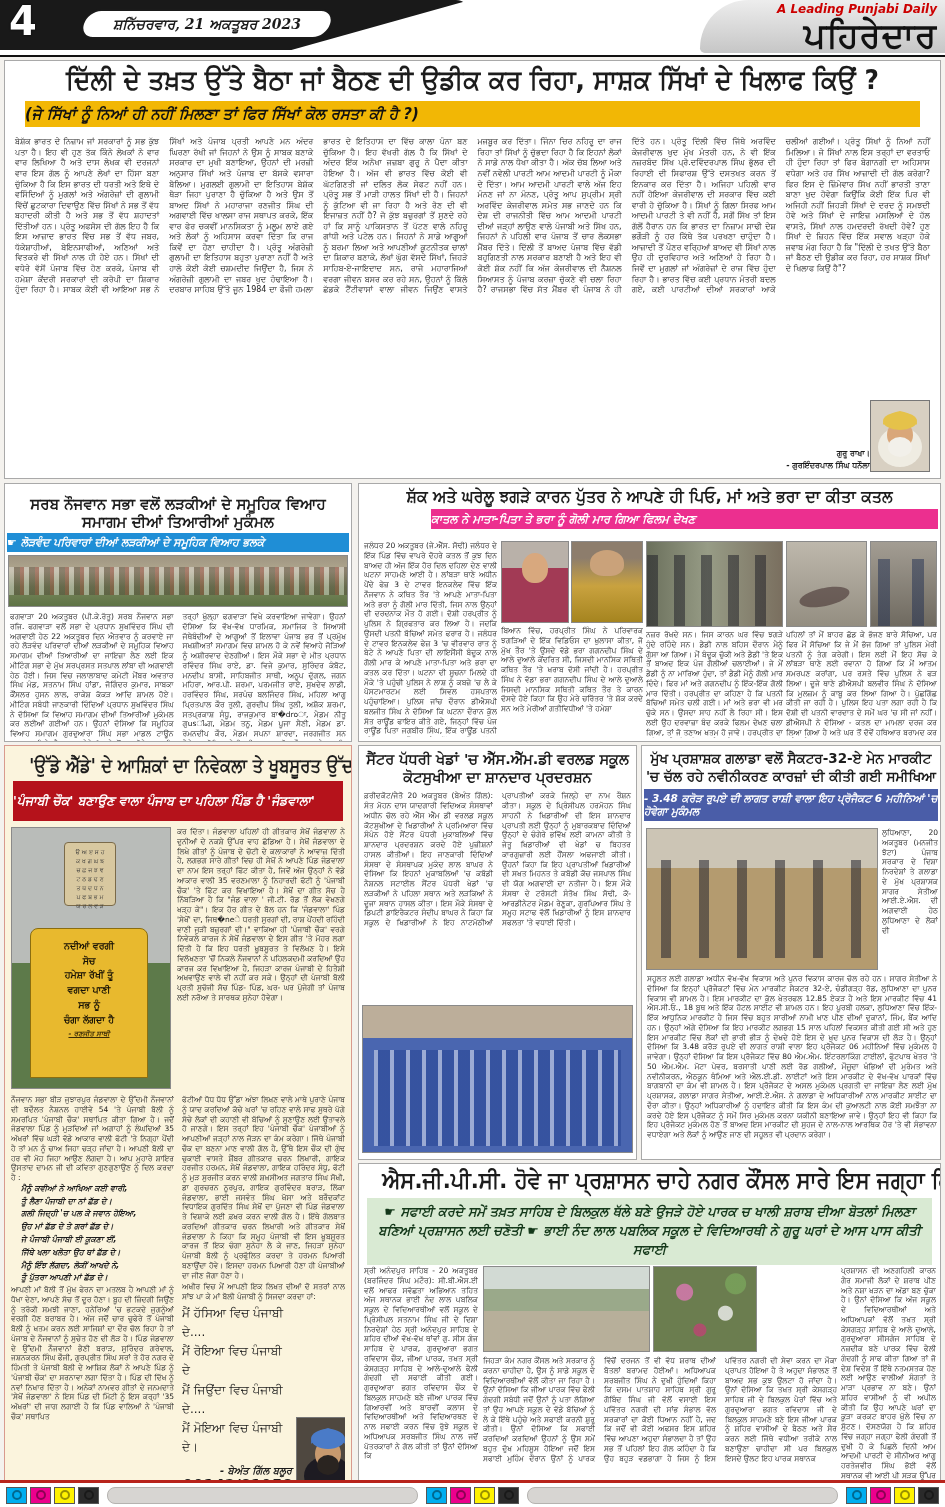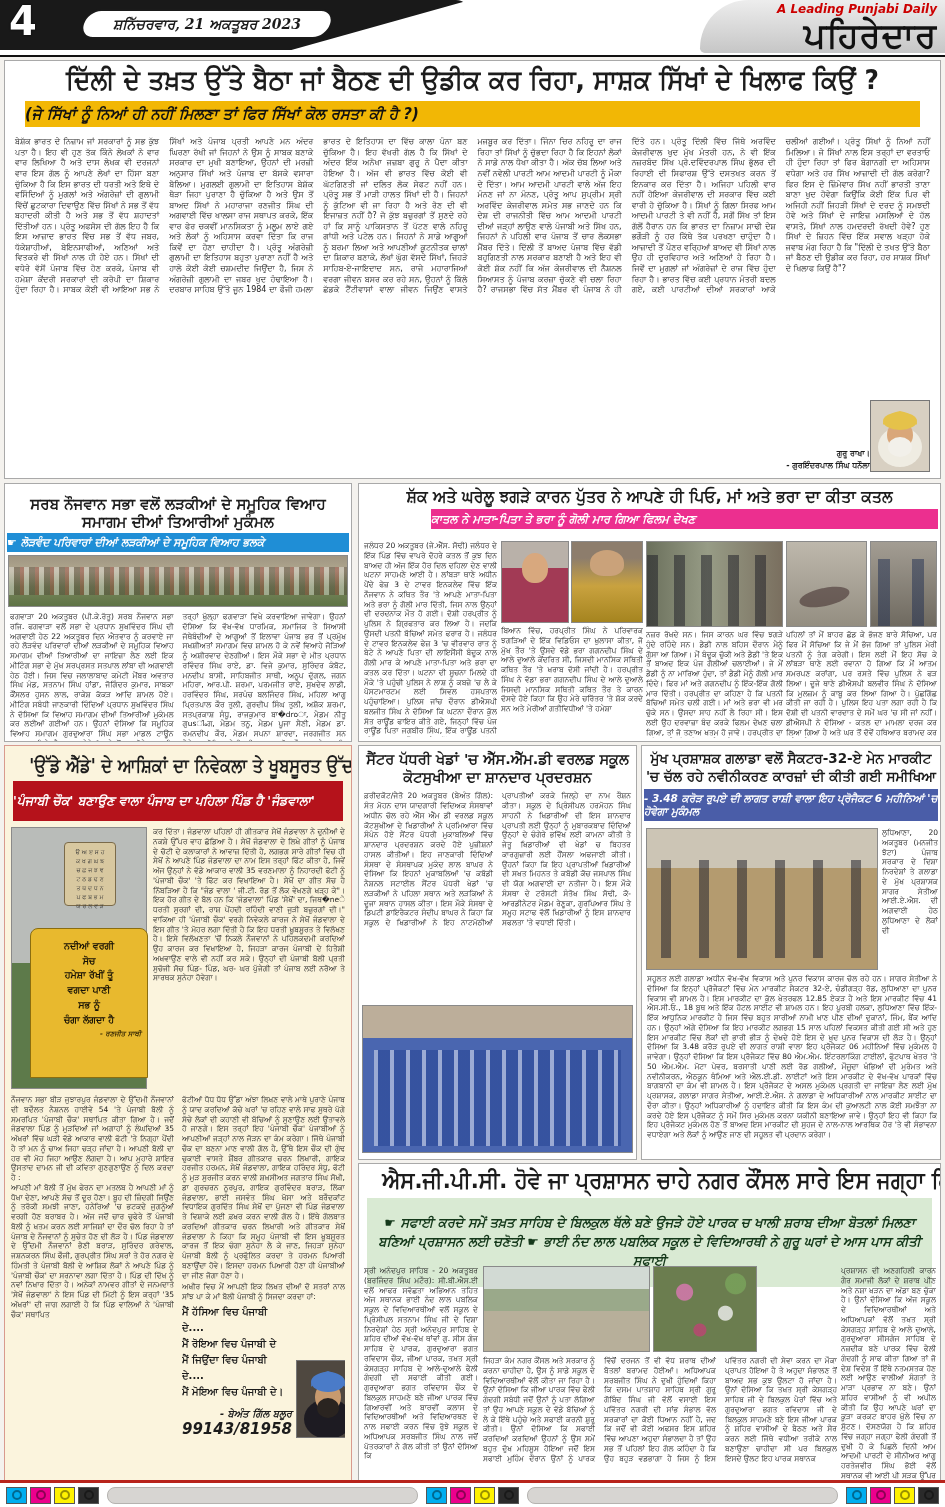--- a/index.html
+++ b/index.html
@@ -67,21 +67,21 @@
                  radial-gradient(circle at 70% 55%,rgba(240,240,240,.8) 0 7px,transparent 8px),
                  radial-gradient(circle at 45% 75%,rgba(200,60,120,.7) 0 6px,transparent 7px),
                  radial-gradient(circle at 80% 20%,rgba(120,160,90,.9) 0 10px,transparent 11px);}
   
   .ph-monu{background:linear-gradient(180deg,#b9bcb9 0 52%,#5d7a4a 52% 100%);}
   .monu-slab{position:absolute;left:18px;bottom:10px;width:118px;height:150px;background:#e8b92e;
       border-radius:8px 8px 0 0;border:1px solid #8a6d10;padding:10px 6px 0 6px;box-sizing:border-box;
       font-weight:bold;font-size:9.5px;line-height:1.55;text-align:center;color:#151005;}
   .monu-top{position:absolute;left:52px;top:14px;width:52px;height:64px;background:#d8c8a0;border:1px solid #7a6a4a;
       border-radius:4px;font-size:6px;line-height:1.5;text-align:center;padding-top:4px;box-sizing:border-box;color:#333;}
-  .monu-sign{font-size:7px;text-align:right;font-style:italic;margin-top:2px;color:#3a2b05;}
+  .monu-sign{font-size:7px;font-style:italic;margin-top:2px;color:#3a2b05;text-decoration:underline;}
   
   .avatar{border:1px solid #777;background:#cfc7ba;flex:none;}
   
   .strip{position:absolute;left:0;top:1480px;width:945px;height:27px;background:#fff;border-top:3px solid #b8241c;
          display:flex;align-items:center;gap:8px;padding:0 6px;box-sizing:border-box;}
   .marks{display:flex;gap:3px;flex:none;}
   .mark{width:21px;height:17px;position:relative;border:1px solid #555;box-sizing:border-box;}
   .mark:after{content:"";position:absolute;left:50%;top:50%;width:10px;height:10px;margin:-5px 0 0 -5px;
       border:2px solid rgba(0,0,0,.4);border-radius:50%;box-sizing:border-box;}
   .graybar{flex:1;height:15px;background:#d7d5d2;border:1px solid #b5b3b0;border-radius:8px;}
@@ -145,21 +145,21 @@
     <div class="photo ph-room" style="left:511px;top:57px;width:67px;height:86px;"></div>
     <div class="tiny" style="position:absolute;left:142px;top:142px;width:142px;height:112px;overflow:hidden;">ਬਿਆਨ ਵਿੱਚ, ਹਰਪ੍ਰੀਤ ਸਿੰਘ ਨੇ ਪਰਿਵਾਰਕ ਝਗੜਿਆਂ ਦੇ ਇੱਕ ਵਿਡਿਓਸ ਦਾ ਖੁਲਾਸਾ ਕੀਤਾ, ਜੋ ਮੁੱਖ ਤੌਰ 'ਤੇ ਉਸਦੇ ਵੱਡੇ ਭਰਾ ਗਗਨਦੀਪ ਸਿੰਘ ਦੇ ਆਲੇ ਦੁਆਲੇ ਕੇਂਦਰਿਤ ਸੀ, ਜਿਸਦੀ ਮਾਨਸਿਕ ਸਥਿਤੀ ਕਥਿਤ ਤੌਰ 'ਤੇ ਖਰਾਬ ਦੱਸੀ ਜਾਂਦੀ ਹੈ। ਹਰਪ੍ਰੀਤ ਸਿੰਘ ਨੇ ਵੱਡਾ ਭਰਾ ਗਗਨਦੀਪ ਸਿੰਘ ਦੇ ਆਲੇ ਦੁਆਲੇ ਜਿਸਦੀ ਮਾਨਸਿਕ ਸਥਿਤੀ ਕਥਿਤ ਤੌਰ ਤੇ ਕਾਰਨ ਦੱਸਦੇ ਹੋਏ ਕਿਹਾ ਕਿ ਉਹ ਮੇਰੇ ਚਰਿੱਤਰ 'ਤੇ ਸ਼ੱਕ ਕਰਦੇ ਸਨ ਅਤੇ ਮੇਰੀਆਂ ਗਤੀਵਿਧੀਆਂ 'ਤੇ ਹਮੇਸ਼ਾ</div>
     <div class="tiny" style="position:absolute;left:287px;top:146px;width:137px;height:108px;overflow:hidden;">ਨਜ਼ਰ ਰੱਖਦੇ ਸਨ। ਜਿਸ ਕਾਰਨ ਘਰ ਵਿੱਚ ਝਗੜੇ ਹੁੰਦੇ ਰਹਿੰਦੇ ਸਨ। ਡੈਡੀ ਨਾਲ ਬਹਿਸ ਦੌਰਾਨ ਮੈਨੂੰ ਗੁੱਸਾ ਆ ਗਿਆ। ਮੈਂ ਬੰਦੂਕ ਚੁੱਕੀ ਅਤੇ ਡੈਡੀ 'ਤੇ ਇਕ ਤੋਂ ਬਾਅਦ ਇਕ ਪੰਜ ਗੋਲੀਆਂ ਚਲਾਈਆਂ। ਜੇ ਮੈਂ ਡੈਡੀ ਨੂੰ ਨਾ ਮਾਰਿਆ ਹੁੰਦਾ, ਤਾਂ ਡੈਡੀ ਮੈਨੂੰ ਗੋਲੀ ਮਾਰ ਦਿੰਦੇ। ਫਿਰ ਮਾਂ ਅਤੇ ਗਗਨਦੀਪ ਨੂੰ ਇੱਕ-ਇੱਕ ਗੋਲੀ ਮਾਰ ਦਿੱਤੀ। ਹਰਪ੍ਰੀਤ ਦਾ ਕਹਿਣਾ ਹੈ ਕਿ ਪਤਨੀ ਬੱਚਿਆਂ ਸਮੇਤ ਚਲੀ ਗਈ। ਮਾਂ ਅਤੇ ਭਰਾ ਵੀ ਮਰ ਚੁੱਕੇ ਸਨ। ਉਸਦਾ ਸਾਹ ਨਹੀਂ ਲੈ ਰਿਹਾ ਸੀ। ਇਸ ਲਈ ਉਹ ਦਰਵਾਜ਼ਾ ਬੰਦ ਕਰਕੇ ਫਿਲਮ ਦੇਖਣ ਚਲਾ ਗਿਆ, ਤਾਂ ਜੋ ਤਣਾਅ ਖਤਮ ਹੋ ਜਾਵੇ। ਹਰਪ੍ਰੀਤ ਦਾ ਕਹਿਣਾ ਹੈ ਕਿ ਫਿਲਮ ਦੇਖ ਕੇ ਤਣਾਅ ਖਤਮ ਹੋ ਗਿਆ ਸੀ।</div>
     <div class="tiny" style="position:absolute;left:427px;top:146px;width:151px;height:108px;overflow:hidden;">ਪਹਿਲਾਂ ਤਾਂ ਮੈਂ ਬਾਹਰ ਛੱਡ ਕੇ ਭੱਜਣ ਬਾਰੇ ਸੋਚਿਆ, ਪਰ ਫਿਰ ਮੈਂ ਸੋਚਿਆ ਕਿ ਜੇ ਮੈਂ ਭੱਜ ਗਿਆ ਤਾਂ ਪੁਲਿਸ ਮੇਰੀ ਪਤਨੀ ਨੂੰ ਤੰਗ ਕਰੇਗੀ। ਇਸ ਲਈ ਮੈਂ ਇਹ ਸੋਚ ਕੇ ਲਾਂਬੜਾ ਥਾਣੇ ਲਈ ਰਵਾਨਾ ਹੋ ਗਿਆ ਕਿ ਮੈਂ ਆਤਮ ਸਮਰਪਣ ਕਰਾਂਗਾ, ਪਰ ਰਸਤੇ ਵਿੱਚ ਪੁਲਿਸ ਨੇ ਫੜ ਲਿਆ। ਦੂਜੇ ਥਾਣੇ ਡੀਐਸਪੀ ਬਲਵੀਰ ਸਿੰਘ ਨੇ ਦੱਸਿਆ ਕਿ ਮੁਲਜ਼ਮ ਨੂੰ ਕਾਬੂ ਕਰ ਲਿਆ ਗਿਆ ਹੈ। ਪੁੱਛਗਿੱਛ ਕੀਤੀ ਜਾ ਰਹੀ ਹੈ। ਪੁਲਿਸ ਇਹ ਪਤਾ ਲਗਾ ਰਹੀ ਹੈ ਕਿ ਦੋਸ਼ੀ ਦੀ ਪਤਨੀ ਵਾਰਦਾਤ ਦੇ ਸਮੇਂ ਘਰ 'ਚ ਸੀ ਜਾਂ ਨਹੀਂ। ਡੀਐਸਪੀ ਨੇ ਦੱਸਿਆ - ਕਤਲ ਦਾ ਮਾਮਲਾ ਦਰਜ ਕਰ ਲਿਆ ਗਿਆ ਹੈ ਅਤੇ ਘਰ ਤੋਂ ਦੋਵੇਂ ਹਥਿਆਰ ਬਰਾਮਦ ਕਰ ਲਏ ਗਏ ਹਨ।</div>
   </div>
 
   <div class="box" style="left:4px;top:745px;width:348px;height:752px;background:#fbf4dd;border:1px solid #d89a8e;">
     <div class="small-hl nw" style="font-size:19px;padding-top:8px;transform:scaleX(.86);transform-origin:center;">'ਉੱਡੇ ਐੱਡੇ' ਦੇ ਆਸ਼ਿਕਾਂ ਦਾ ਨਿਵੇਕਲਾ ਤੇ ਖੂਬਸੂਰਤ ਉੱਦਮ</div>
     <div class="bar" style="font-size: 12.5px; padding: 12px 0px; margin: 4px 8px 4px; background-color: rgb(181, 18, 27);">'ਪੰਜਾਬੀ ਚੌਕ' ਬਣਾਉਣ ਵਾਲਾ ਪੰਜਾਬ ਦਾ ਪਹਿਲਾ ਪਿੰਡ ਹੈ 'ਜੰਡਵਾਲਾ'</div>
     <div style="display:flex;gap:6px;padding:2px 6px;">
-      <div class="photo ph-monu" style="position:relative;flex:none;width:136px;height:262px;">
+      <div class="photo ph-monu" style="position:relative;flex:none;width:160px;height:262px;">
         <div class="monu-top pre">ੳ ਅ ੲ ਸ ਹ
 ਕ ਖ ਗ ਘ ਙ
 ਚ ਛ ਜ ਝ ਞ
 ਟ ਠ ਡ ਢ ਣ
 ਤ ਥ ਦ ਧ ਨ
 ਪ ਫ ਬ ਭ ਮ
 ਯ ਰ ਲ ਵ ੜ</div>
         <div class="monu-slab">
           <div class="pre">ਨਦੀਆਂ ਵਰਗੀ
 ਸੋਚ
@@ -168,28 +168,36 @@
 ਸਭ ਨੂੰ
 ਚੰਗਾ ਲੱਗਦਾ ਹੈ</div>
           <div class="monu-sign">- ਰਣਜੀਤ ਸਾਥੀ</div>
         </div>
       </div>
       <div class="tiny" style="flex:1;height:262px;overflow:hidden;">ਕਰ ਦਿੱਤਾ। ਜੰਡਵਾਲਾ ਪਹਿਲਾਂ ਹੀ ਗੀਤਕਾਰ ਸੇਖੋਂ ਜੰਡਵਾਲਾ ਨੇ ਦੁਨੀਆਂ ਦੇ ਨਕਸ਼ੇ ਉੱਪਰ ਵਾਹ ਛੱਡਿਆ ਹੈ। ਸੇਖੋਂ ਜੰਡਵਾਲਾ ਦੇ ਲਿਖੇ ਗੀਤਾਂ ਨੂੰ ਪੰਜਾਬ ਦੇ ਚੋਟੀ ਦੇ ਕਲਾਕਾਰਾਂ ਨੇ ਆਵਾਜ਼ ਦਿੱਤੀ ਹੈ, ਲਗਭਗ ਸਾਰੇ ਗੀਤਾਂ ਵਿਚ ਹੀ ਸੇਖੋਂ ਨੇ ਆਪਣੇ ਪਿੰਡ ਜੰਡਵਾਲਾ ਦਾ ਨਾਮ ਇਸ ਤਰ੍ਹਾਂ ਫਿੱਟ ਕੀਤਾ ਹੈ, ਜਿਵੇਂ ਅੱਜ ਉਨ੍ਹਾਂ ਨੇ ਵੱਡੇ ਆਕਾਰ ਵਾਲੀ 35 ਵਰਣਮਾਲਾ ਨੂੰ ਨਿਹਾਰਦੀ ਫੱਟੀ ਨੂੰ 'ਪੰਜਾਬੀ ਚੌਕ' 'ਤੇ ਫਿੱਟ ਕਰ ਵਿਖਾਇਆ ਹੈ। ਸੇਖੋਂ ਦਾ ਗੀਤ ਸੱਚ ਹੈ ਨਿੱਬੜਿਆ ਹੈ ਕਿ "ਜੰਡ ਵਾਲਾ ' ਜੀ.ਟੀ. ਰੋਡ ਤੋਂ ਲੋਕ ਵੇਖਣਗੇ ਖੜ੍ਹ ਕੇ"। ਇਕ ਹੋਰ ਗੀਤ ਦੇ ਬੋਲ ਹਨ ਕਿ 'ਜੰਡਵਾਲਾ' ਪਿੰਡ 'ਸੇਖੋਂ' ਦਾ, ਜਿਥ�neੇ ਧਰਤੀ ਸੁਰਗਾਂ ਦੀ, ਰਾਸ਼ ਪੇਂਹਦੀ ਰਹਿੰਦੀ ਵਾਣੀ ਜੁੜੀ ਬਜ਼ੁਰਗਾਂ ਦੀ।" ਵਾਕਿਆ ਹੀ 'ਪੰਜਾਬੀ ਚੌਕ' ਵਰਗੇ ਨਿਵੇਕਲੇ ਕਾਰਜ ਨੇ ਸੇਖੋਂ ਜੰਡਵਾਲਾ ਦੇ ਇਸ ਗੀਤ 'ਤੇ ਮੋਹਰ ਲਗਾ ਦਿੱਤੀ ਹੈ ਕਿ ਇਹ ਧਰਤੀ ਖੂਬਸੂਰਤ ਤੇ ਵਿਲੱਖਣ ਹੈ। ਇਸੇ ਵਿਲੱਖਣਤਾ 'ਚੋਂ ਨਿਕਲੇ ਨੌਜਵਾਨਾਂ ਨੇ ਪਹਿਲਕਦਮੀ ਕਰਦਿਆਂ ਉਹ ਕਾਰਜ ਕਰ ਵਿਖਾਇਆ ਹੈ, ਜਿਹੜਾ ਕਾਰਜ ਪੰਜਾਬੀ ਦੇ ਹਿਤੈਸ਼ੀ ਅਖਵਾਉਣ ਵਾਲੇ ਵੀ ਨਹੀਂ ਕਰ ਸਕੇ। ਉਨ੍ਹਾਂ ਦੀ ਪੰਜਾਬੀ ਬੋਲੀ ਪ੍ਰਤੀ ਸੁਚੱਜੀ ਸੋਚ ਪਿੰਡ- ਪਿੰਡ, ਘਰ- ਘਰ ਪੁੱਜੇਗੀ ਤਾਂ ਪੰਜਾਬ ਲਈ ਨਰੋਆ ਤੇ ਸਾਰਥਕ ਸੁਨੇਹਾ ਹੋਵੇਗਾ।</div>
     </div>
     <div style="display:flex;gap:8px;padding:4px 6px 0 6px;">
       <div style="flex:1;overflow:hidden;height:468px;">
         <div class="tiny">ਨੌਜਵਾਨ ਸਭਾ ਬੀੜ ਜੁਝਾਰਪੁਰ ਜੰਡਵਾਲਾ ਦੇ ਉੱਦਮੀ ਨੌਜਵਾਨਾਂ ਦੀ ਬਦੌਲਤ ਨੈਸ਼ਨਲ ਹਾਈਵੇ 54 'ਤੇ ਪੰਜਾਬੀ ਬੋਲੀ ਨੂੰ ਸਮਰਪਿਤ 'ਪੰਜਾਬੀ ਚੌਕ' ਸਥਾਪਿਤ ਕੀਤਾ ਗਿਆ ਹੈ। ਜਦੋਂ ਜੰਡਵਾਲਾ ਪਿੰਡ ਨੂੰ ਮੁੜਦਿਆਂ ਜਾਂ ਅਗਾਹਾਂ ਨੂੰ ਲੰਘਦਿਆਂ 35 ਅੱਖਰਾਂ ਵਿੱਚ ਘੜੀ ਵੱਡੇ ਆਕਾਰ ਵਾਲੀ ਫੱਟੀ 'ਤੇ ਨਿਗ੍ਹਾ ਪੈਂਦੀ ਹੈ ਤਾਂ ਮਨ ਨੂੰ ਚਾਅ ਜਿਹਾ ਚੜ੍ਹ ਜਾਂਦਾ ਹੈ। ਆਪਣੀ ਬੋਲੀ ਦਾ ਹਰ ਵੀ ਮੋਹ ਜਿਹਾ ਆਉਣ ਲੱਗਦਾ ਹੈ। ਆਪ ਮੁਹਾਰੇ ਸ਼ਾਇਰ ਉਸਤਾਦ ਦਾਮਨ ਜੀ ਦੀ ਕਵਿਤਾ ਗੁਣਗੁਣਾਉਣ ਨੂੰ ਦਿਲ ਕਰਦਾ ਹੈ :</div>
+        <div class="poem pre">ਮੈਨੂੰ ਕਵੀਆਂ ਨੇ ਆਖਿਆ ਕਈ ਵਾਰੀ,
+ਤੂੰ ਲੈਣਾ ਪੰਜਾਬੀ ਦਾ ਨਾਂ ਛੱਡ ਦੇ।
+ਗਲੀ ਜਿਦ੍ਹੀ 'ਚ ਪਲ ਕੇ ਜਵਾਨ ਹੋਇਆ,
+ਉਹ ਮਾਂ ਛੱਡ ਦੇ ਤੇ ਗਰਾਂ ਛੱਡ ਦੇ।
+ਜੇ ਪੰਜਾਬੀ ਪੰਜਾਬੀ ਈ ਕੂਕਣਾ ਈਂ,
+ਜਿੱਥੇ ਖਲਾ ਖਲੋਤਾ ਉਹ ਥਾਂ ਛੱਡ ਦੇ।
+ਮੈਨੂੰ ਇੰਝ ਲੱਗਦਾ, ਲੋਕੀਂ ਆਖਦੇ ਨੇ,
+ਤੂੰ ਪੁੱਤਰਾ ਆਪਣੀ ਮਾਂ ਛੱਡ ਦੇ।</div>
         <div class="tiny">ਆਪਣੀ ਮਾਂ ਬੋਲੀ ਤੋਂ ਮੁੱਖ ਫੇਰਨ ਦਾ ਮਤਲਬ ਹੈ ਆਪਣੀ ਮਾਂ ਨੂੰ ਧੋਖਾ ਦੇਣਾ, ਆਪਣੇ ਸੱਚ ਤੋਂ ਦੂਰ ਹੋਣਾ। ਬੂਹ ਦੀ ਜ਼ਿੰਦਗੀ ਜਿਉਂਣ ਨੂੰ ਤਰੱਕੀ ਸਮਝੀ ਜਾਣਾ, ਹਨੇਰਿਆਂ 'ਚ ਭਟਕਦੇ ਜੁਗਨੂੰਆਂ ਵਰਗੀ ਹੋਣ ਬਰਾਬਰ ਹੈ। ਅੱਜ ਜਦੋਂ ਚਾਰ ਚੁਫੇਰੇ ਤੋਂ ਪੰਜਾਬੀ ਬੋਲੀ ਨੂੰ ਖਤਮ ਕਰਨ ਲਈ ਸਾਜਿਸ਼ਾਂ ਦਾ ਦੌਰ ਚੱਲ ਰਿਹਾ ਹੈ ਤਾਂ ਪੰਜਾਬ ਦੇ ਨੌਜਵਾਨਾਂ ਨੂੰ ਸੁਚੇਤ ਹੋਣ ਦੀ ਲੋੜ ਹੈ। ਪਿੰਡ ਜੰਡਵਾਲਾ ਦੇ ਉੱਦਮੀ ਨੌਜਵਾਨਾਂ ਭੈਣੀ ਬਰਾੜ, ਸੁਰਿੰਦਰ ਗਰੇਵਾਲ, ਜਸ਼ਨਕਰਨ ਸਿੰਘ ਫੌਜੀ, ਗੁਰਪ੍ਰੀਤ ਸਿੰਘ ਸਰਾਂ ਤੇ ਹੋਰ ਨਗਰ ਦੇ ਹਿੰਮਤੀ ਤੇ ਪੰਜਾਬੀ ਬੋਲੀ ਦੇ ਆਸ਼ਿਕ ਲੋਕਾਂ ਨੇ ਆਪਣੇ ਪਿੰਡ ਨੂੰ 'ਪੰਜਾਬੀ ਚੌਕ' ਦਾ ਸਰਨਾਵਾ ਲਗਾ ਦਿੱਤਾ ਹੈ। ਪਿੰਡ ਦੀ ਦਿੱਖ ਨੂੰ ਨਵਾਂ ਨਿਖਾਰ ਦਿੱਤਾ ਹੈ। ਅਨੇਕਾਂ ਨਾਮਵਰ ਗੀਤਾਂ ਦੇ ਜਨਮਦਾਤੇ 'ਸੇਖੋਂ ਜੰਡਵਾਲਾ' ਨੇ ਇਸ ਪਿੰਡ ਦੀ ਮਿੱਟੀ ਨੂੰ ਇਸ ਕਰ੍ਹਾਂ '35 ਅੱਖਰਾਂ' ਦੀ ਜਾਗ ਲਗਾਈ ਹੈ ਕਿ ਪਿੰਡ ਵਾਲਿਆਂ ਨੇ 'ਪੰਜਾਬੀ ਚੌਕ' ਸਥਾਪਿਤ</div>
       </div>
       <div style="flex:1;overflow:hidden;height:468px;">
         <div class="tiny">ਫੱਟੀਆਂ ਧੋਧ ਧੋਧ ਉੱਡਾ ਅੰਝਾ ਲਿਖਣ ਵਾਲੇ ਮਾਥੇ ਪੁਰਾਣੇ ਪੰਜਾਬ ਨੂੰ ਯਾਦ ਕਰਦਿਆਂ ਕੱਚੇ ਘਰਾਂ 'ਚ ਰਹਿਣ ਵਾਲੇ ਸਾਫ ਸੁਥਰੇ ਪੱਗੇ ਸੱਚੇ ਲੋਕਾਂ ਦੀ ਕਹਾਣੀ ਵੀ ਬੱਚਿਆਂ ਨੂੰ ਸੁਣਾਉਣ ਲਈ ਉਤਾਵਲੇ ਹੋ ਜਾਣਗੇ। ਇਸ ਤਰ੍ਹਾਂ ਇਹ 'ਪੰਜਾਬੀ ਚੌਕ' ਪੰਜਾਬੀਆਂ ਨੂੰ ਆਪਣੀਆਂ ਜੜ੍ਹਾਂ ਨਾਲ ਜੋੜਨ ਦਾ ਕੰਮ ਕਰੇਗਾ। ਜਿੱਥੇ ਪੰਜਾਬੀ ਚੌਕ ਦਾ ਬਣਨਾ ਮਾਣ ਵਾਲੀ ਗੱਲ ਹੈ, ਉੱਥੇ ਇਸ ਚੌਕ ਦੀ ਗੁੰਢ ਚੁਕਾਈ ਵਾਸਤੇ ਸ਼ੈਂਬਰ ਗੀਤਕਾਰ ਚਰਨ ਲਿਖਾਰੀ, ਗਾਇਕ ਹਰਜੀਤ ਹਰਮਨ, ਸੇਖੋਂ ਜੰਡਵਾਲਾ, ਗਾਇਕ ਹਰਿੰਦਰ ਸੰਧੂ, ਫੱਟੀ ਨੂੰ ਮੁੜ ਸੁਰਜੀਤ ਕਰਨ ਵਾਲੀ ਸ਼ਖ਼ਸੀਅਤ ਜਗਤਾਰ ਸਿੰਘ ਸੋਖੀ, ਡਾ ਗੁਰਚਰਨ ਨੂਰਪੁਰ, ਗਾਇਕ ਗੁਰਵਿੰਦਰ ਬਰਾੜ, ਲਿੱਕਾ ਜੰਡਵਾਲਾ, ਭਾਈ ਜਸਵੰਤ ਸਿੰਘ ਖੋਸਾ ਅਤੇ ਬਰੌਦਕਾਂਟ ਵਿਧਾਇਕ ਗੁਰਦਿੱਤ ਸਿੰਘ ਸੇਖੋਂ ਦਾ ਪੁੱਜਣਾ ਵੀ ਪਿੰਡ ਜੰਡਵਾਲਾ ਤੇ ਵਿਸ਼ਾਕੇ ਲਈ ਫ਼ਖਰ ਕਰਨ ਵਾਲੀ ਗੱਲ ਹੈ। ਇੱਥੇ ਗੱਲਬਾਤ ਕਰਦਿਆਂ ਗੀਤਕਾਰ ਚਰਨ ਲਿਖਾਰੀ ਅਤੇ ਗੀਤਕਾਰ ਸੇਖੋਂ ਜੰਡਵਾਲਾ ਨੇ ਕਿਹਾ ਕਿ ਸਮੂਹ ਪੰਜਾਬੀ ਵੀ ਇਸ ਖੂਬਸੂਰਤ ਕਾਰਜ ਤੋਂ ਇਕ ਚੰਗਾ ਸੁਨੇਹਾ ਲੈ ਕੇ ਜਾਣ, ਜਿਹੜਾ ਸੁਨੇਹਾ ਪੰਜਾਬੀ ਬੋਲੀ ਨੂੰ ਪ੍ਰਫੁੱਲਿਤ ਕਰਦਾ ਤੇ ਹਰਮਨ ਪਿਆਰੀ ਬਣਾਉਂਦਾ ਹੋਵੇ। ਇਸਦਾ ਹਰਮਨ ਪਿਆਰੀ ਹੋਣਾ ਹੀ ਪੰਜਾਬੀਆਂ ਦਾ ਜੀਣ ਜੋਗਾ ਹੋਣਾ ਹੈ।</div>
         <div class="tiny" style="margin-top:2px;">ਅਖੀਰ ਵਿਚ ਮੈਂ ਆਪਣੀ ਇਕ ਲਿਖਤ ਦੀਆਂ ਦੋ ਸਤਰਾਂ ਨਾਲ ਸਾਂਝ ਪਾ ਕੇ ਮਾਂ ਬੋਲੀ ਪੰਜਾਬੀ ਨੂੰ ਸਿਜਦਾ ਕਰਦਾ ਹਾਂ:</div>
         <div style="display:flex;gap:4px;margin-top:2px;">
           <div style="flex:1;">
-            <div class="pre" style="font-size:10px;font-weight:bold;line-height:1.6;">ਮੈਂ ਹੱਸਿਆ ਵਿਚ ਪੰਜਾਬੀ ਦੇ....
+            <div class="pre" style="font-size:12px;font-weight:normal;line-height:1.6;">ਮੈਂ ਹੱਸਿਆ ਵਿਚ ਪੰਜਾਬੀ ਦੇ....
 ਮੈਂ ਰੋਇਆ ਵਿਚ ਪੰਜਾਬੀ ਦੇ
 ਮੈਂ ਜਿਉਂਦਾ ਵਿਚ ਪੰਜਾਬੀ ਦੇ....
 ਮੈਂ ਮੋਇਆ ਵਿਚ ਪੰਜਾਬੀ ਦੇ।</div>
             <div style="font-size:10px;font-weight:bold;font-style:italic;text-align:right;margin-top:8px;">- ਬੇਅੰਤ ਗਿੱਲ ਬਲੂਰ</div>
             <div style="font-size:15px;font-weight:bold;font-style:italic;text-align:right;">99143/81958</div>
           </div>
           <svg class="avatar" width="62" height="76" viewBox="0 0 62 76" style="flex:none;align-self:flex-end;">
             <rect width="62" height="76" fill="#4f4840"></rect>
             <ellipse cx="31" cy="58" rx="24" ry="20" fill="#1d1b22"></ellipse>
             <ellipse cx="31" cy="36" rx="13" ry="15" fill="#c89a6e"></ellipse>
@@ -211,21 +219,21 @@
   <div class="box" style="left:641px;top:745px;width:300px;height:415px;">
     <div class="small-hl" style="font-size:13.5px;line-height:1.3;padding:4px 2px 2px 2px;">ਮੁੱਖ ਪ੍ਰਸ਼ਾਸ਼ਕ ਗਲਾਡਾ ਵਲੋਂ ਸੈਕਟਰ-32-ਏ ਮੇਨ ਮਾਰਕੀਟ 'ਚ ਚੱਲ ਰਹੇ ਨਵੀਨੀਕਰਣ ਕਾਰਜ਼ਾਂ ਦੀ ਕੀਤੀ ਗਈ ਸਮੀਖਿਆ</div>
     <div class="bar" style="font-size: 10.5px; padding: 3px 0px; margin: 2px; background-color: rgb(74, 93, 168);">- 3.48 ਕਰੋੜ ਰੁਪਏ ਦੀ ਲਾਗਤ ਰਾਸ਼ੀ ਵਾਲਾ ਇਹ ਪ੍ਰੋਜੈਕਟ 6 ਮਹੀਨਿਆਂ 'ਚ ਹੋਵੇਗਾ ਮੁਕੰਮਲ</div>
     <div class="photo ph-officials" style="left:4px;top:82px;width:232px;height:142px;"></div>
     <div class="tiny" style="position:absolute;left:240px;top:82px;width:56px;height:142px;overflow:hidden;">ਲੁਧਿਆਣਾ, 20 ਅਕਤੂਬਰ (ਮਨਜੀਤ ਝੋਟਾ) ਪੰਜਾਬ ਸਰਕਾਰ ਦੇ ਦਿਸ਼ਾ ਨਿਰਦੇਸ਼ਾਂ ਤੇ ਗਲਾਡਾ ਦੇ ਮੁੱਖ ਪ੍ਰਸ਼ਾਸਕ ਸਾਗਰ ਸੇਤੀਆ ਆਈ.ਏ.ਐਸ. ਦੀ ਅਗਵਾਈ ਹੇਠ ਲੁਧਿਆਣਾ ਦੇ ਲੋਕਾਂ ਦੀ</div>
     <div class="tiny" style="position:absolute;left:5px;top:228px;width:290px;height:182px;overflow:hidden;">ਸਹੂਲਤ ਲਈ ਗਲਾਡਾ ਅਧੀਨ ਵੱਖ-ਵੱਖ ਵਿਕਾਸ ਅਤੇ ਪੁਨਰ ਵਿਕਾਸ ਕਾਰਜ ਚੱਲ ਰਹੇ ਹਨ। ਸਾਗਰ ਸੇਤੀਆ ਨੇ ਦੱਸਿਆ ਕਿ ਇਨ੍ਹਾਂ ਪ੍ਰੋਜੈਕਟਾਂ ਵਿੱਚ ਮੇਨ ਮਾਰਕੀਟ ਸੈਕਟਰ 32-ਏ, ਚੰਡੀਗੜ੍ਹ ਰੋਡ, ਲੁਧਿਆਣਾ ਦਾ ਪੁਨਰ ਵਿਕਾਸ ਵੀ ਸ਼ਾਮਲ ਹੈ। ਇਸ ਮਾਰਕੀਟ ਦਾ ਕੁੱਲ ਖੇਤਰਫਲ 12.85 ਏਕੜ ਹੈ ਅਤੇ ਇਸ ਮਾਰਕੀਟ ਵਿੱਚ 41 ਐਸ.ਸੀ.ਓ., 18 ਬੂਥ ਅਤੇ ਇੱਕ ਹੋਟਲ ਸਾਈਟ ਵੀ ਸ਼ਾਮਲ ਹਨ। ਇਹ ਪੂਰਬੀ ਹਲਕਾ, ਲੁਧਿਆਣਾ ਵਿੱਚ ਇੱਕ-ਇੱਕ ਆਧੁਨਿਕ ਮਾਰਕੀਟ ਹੈ ਜਿਸ ਵਿੱਚ ਬਹੁਤ ਸਾਰੀਆਂ ਨਾਮੀ ਖਾਣ ਪੀਣ ਦੀਆਂ ਦੁਕਾਨਾਂ, ਜਿੰਮ, ਬੈਂਕ ਆਦਿ ਹਨ। ਉਨ੍ਹਾਂ ਅੱਗੇ ਦੱਸਿਆ ਕਿ ਇਹ ਮਾਰਕੀਟ ਲਗਭਗ 15 ਸਾਲ ਪਹਿਲਾਂ ਵਿਕਸਤ ਕੀਤੀ ਗਈ ਸੀ ਅਤੇ ਹੁਣ ਇਸ ਮਾਰਕੀਟ ਵਿੱਚ ਲੋਕਾਂ ਦੀ ਭਾਰੀ ਭੀੜ ਨੂੰ ਦੇਖਦੇ ਹੋਏ ਇਸ ਦੇ ਖੁਦ ਪੁਨਰ ਵਿਕਾਸ ਦੀ ਲੋੜ ਹੈ। ਉਨ੍ਹਾਂ ਦੱਸਿਆ ਕਿ 3.48 ਕਰੋੜ ਰੁਪਏ ਦੀ ਲਾਗਤ ਰਾਸ਼ੀ ਵਾਲਾ ਇਹ ਪ੍ਰੋਜੈਕਟ 06 ਮਹੀਨਿਆਂ ਵਿੱਚ ਮੁਕੰਮਲ ਹੋ ਜਾਵੇਗਾ। ਉਨ੍ਹਾਂ ਦੱਸਿਆ ਕਿ ਇਸ ਪ੍ਰੋਜੈਕਟ ਵਿੱਚ 80 ਐਮ.ਐਮ. ਇੰਟਰਲਾਕਿੰਗ ਟਾਈਲਾਂ, ਫੁੱਟਪਾਥ ਖੇਤਰ 'ਤੇ 50 ਐਮ.ਐਮ. ਮੋਟਾ ਪੇਵਰ, ਬਰਸਾਤੀ ਪਾਣੀ ਲਈ ਰੋਡ ਗਲੀਆਂ, ਮੌਜੂਦਾ ਖੰਭਿਆਂ ਦੀ ਮੁਰੰਮਤ ਅਤੇ ਨਵੀਨੀਕਰਨ, ਐਠਕੂਨ ਥੰਮਿਆ ਅਤੇ ਐਲ.ਈ.ਡੀ. ਲਾਈਟਾਂ ਅਤੇ ਇਸ ਮਾਰਕੀਟ ਦੇ ਵੱਖ-ਵੱਖ ਪਾਰਕਾਂ ਵਿੱਚ ਬਾਗਬਾਨੀ ਦਾ ਕੰਮ ਵੀ ਸ਼ਾਮਲ ਹੈ। ਇਸ ਪ੍ਰੋਜੈਕਟ ਦੇ ਅਸਲ ਮੁਕੰਮਲ ਪ੍ਰਗਤੀ ਦਾ ਜਾਇਜ਼ਾ ਲੈਣ ਲਈ ਮੁੱਖ ਪ੍ਰਸ਼ਾਸਕ, ਗਲਾਡਾ ਸਾਗਰ ਸੇਤੀਆ, ਆਈ.ਏ.ਐਸ. ਨੇ ਗਲਾਡਾ ਦੇ ਅਧਿਕਾਰੀਆਂ ਨਾਲ ਮਾਰਕੀਟ ਸਾਈਟ ਦਾ ਦੌਰਾ ਕੀਤਾ। ਉਨ੍ਹਾਂ ਅਧਿਕਾਰੀਆਂ ਨੂੰ ਹਦਾਇਤ ਕੀਤੀ ਕਿ ਇਸ ਕੰਮ ਦੀ ਕੁਆਲਟੀ ਨਾਲ ਕੋਈ ਸਮਝੌਤਾ ਨਾ ਕਰਦੇ ਹੋਏ ਇਸ ਪ੍ਰੋਜੈਕਟ ਨੂੰ ਸਮੇਂ ਸਿਰ ਮੁਕੰਮਲ ਕਰਨਾ ਯਕੀਨੀ ਬਣਾਇਆ ਜਾਵੇ। ਉਨ੍ਹਾਂ ਇਹ ਵੀ ਕਿਹਾ ਕਿ ਇਹ ਪ੍ਰੋਜੈਕਟ ਮੁਕੰਮਲ ਹੋਣ ਤੋਂ ਬਾਅਦ ਇਸ ਮਾਰਕੀਟ ਦੀ ਸੁਹਜ ਦੇ ਨਾਲ-ਨਾਲ ਆਰਥਿਕ ਹੋਰ 'ਤੇ ਵੀ ਸੰਭਾਵਨਾ ਵਧਾਏਗਾ ਅਤੇ ਲੋਕਾਂ ਨੂੰ ਆਉਣ ਜਾਣ ਦੀ ਸਹੂਲਤ ਵੀ ਪ੍ਰਦਾਨ ਕਰੇਗਾ।</div>
   </div>
 
   <div class="box" style="left:358px;top:1163px;width:583px;height:334px;">
     <div class="small-hl nw" style="font-size:23px;padding-top:3px;transform:scaleX(.92);transform-origin:center;">ਐਸ.ਜੀ.ਪੀ.ਸੀ. ਹੋਵੇ ਜਾ ਪ੍ਰਸ਼ਾਸਨ ਚਾਹੇ ਨਗਰ ਕੌਂਸਲ ਸਾਰੇ ਇਸ ਜਗ੍ਹਾ ਕਿਉਂ ਹੋਏ ਫੇਲ੍ਹ ?</div>
-    <div style="margin: 4px 8px; padding: 16px 8px; font-size: 13px; font-weight: bold; font-style: italic; text-align: center; color: rgb(20, 56, 26); line-height: 1.45; background-color: rgb(217, 234, 211);">☛ ਸਫਾਈ ਕਰਦੇ ਸਮੇਂ ਤਖ਼ਤ ਸਾਹਿਬ ਦੇ ਬਿਲਕੁਲ ਥੱਲੇ ਬਣੇ ਉਜੜੇ ਹੋਏ ਪਾਰਕ ਚ ਖਾਲੀ ਸ਼ਰਾਬ ਦੀਆ ਬੋਤਲਾਂ ਮਿਲਣਾ ਬਣਿਆਂ ਪ੍ਰਸ਼ਾਸਨ ਲਈ ਚਣੋਤੀ ☛ ਭਾਈ ਨੰਦ ਲਾਲ ਪਬਲਿਕ ਸਕੂਲ ਦੇ ਵਿਦਿਆਰਥੀ ਨੇ ਗੁਰੂ ਘਰਾਂ ਦੇ ਆਸ ਪਾਸ ਕੀਤੀ ਸਫਾਈ</div>
+    <div style="margin: 4px 8px; padding: 5px 8px; font-size: 13px; font-weight: bold; font-style: italic; text-align: center; color: rgb(20, 56, 26); line-height: 1.45; background-color: rgb(217, 234, 211);">☛ ਸਫਾਈ ਕਰਦੇ ਸਮੇਂ ਤਖ਼ਤ ਸਾਹਿਬ ਦੇ ਬਿਲਕੁਲ ਥੱਲੇ ਬਣੇ ਉਜੜੇ ਹੋਏ ਪਾਰਕ ਚ ਖਾਲੀ ਸ਼ਰਾਬ ਦੀਆ ਬੋਤਲਾਂ ਮਿਲਣਾ ਬਣਿਆਂ ਪ੍ਰਸ਼ਾਸਨ ਲਈ ਚਣੋਤੀ ☛ ਭਾਈ ਨੰਦ ਲਾਲ ਪਬਲਿਕ ਸਕੂਲ ਦੇ ਵਿਦਿਆਰਥੀ ਨੇ ਗੁਰੂ ਘਰਾਂ ਦੇ ਆਸ ਪਾਸ ਕੀਤੀ ਸਫਾਈ</div>
     <div class="tiny" style="position:absolute;left:5px;top:102px;width:114px;height:226px;overflow:hidden;">ਸ੍ਰੀ ਅਨੰਦਪੁਰ ਸਾਹਿਬ - 20 ਅਕਤੂਬਰ (ਬਰਜਿੰਦਰ ਸਿੰਘ ਮਟੌਰ): ਸੀ.ਬੀ.ਐਸ.ਈ ਵਲੋਂ ਆਫਰ ਸਵੱਛਤਾ ਅਭਿਆਨ ਤਹਿਤ ਅੱਜ ਸਥਾਨਕ ਭਾਈ ਨੰਦ ਲਾਲ ਪਬਲਿਕ ਸਕੂਲ ਦੇ ਵਿਦਿਆਰਥੀਆਂ ਵਲੋਂ ਸਕੂਲ ਦੇ ਪ੍ਰਿੰਸੀਪਲ ਸਤਨਾਮ ਸਿੰਘ ਜੀ ਦੇ ਦਿਸ਼ਾ ਨਿਰਦੇਸ਼ਾਂ ਹੇਠ ਸ੍ਰੀ ਅਨੰਦਪੁਰ ਸਾਹਿਬ ਦੇ ਸ਼ਹਿਰ ਦੀਆਂ ਵੱਖ-ਵੱਖ ਥਾਂਵਾਂ ਗੁ. ਸੀਸ ਗੰਜ ਸਾਹਿਬ ਦੇ ਪਾਰਕ, ਗੁਰਦੁਆਰਾ ਭਗਤ ਰਵਿਦਾਸ ਚੌਕ, ਜੀਆ ਪਾਰਕ, ਤਖਤ ਸ੍ਰੀ ਕੇਸਗੜ੍ਹ ਸਾਹਿਬ ਦੇ ਆਲੇ-ਦੁਆਲੇ ਫੈਲੀ ਗੰਦਗੀ ਦੀ ਸਫਾਈ ਕੀਤੀ ਗਈ। ਗੁਰਦੁਆਰਾ ਭਗਤ ਰਵਿਦਾਸ ਚੌਕ ਦੇ ਬਿਲਕੁਲ ਸਾਹਮਣੇ ਬਣੇ ਜੀਆ ਪਾਰਕ ਵਿੱਚ ਗਿਆਰਵੀਂ ਅਤੇ ਬਾਰਵੀਂ ਕਲਾਸ ਦੇ ਵਿਦਿਆਰਥੀਆਂ ਅਤੇ ਵਿਦਿਆਰਥਣ ਦੇ ਨਾਲ ਸਫਾਈ ਕਰਨ ਵਿੱਚ ਰੁੱਝੇ ਸਕੂਲ ਦੇ ਅਧਿਆਪਕ ਸਰਬਜੀਤ ਸਿੰਘ ਨਾਲ ਜਦੋਂ ਪੱਤਰਕਾਰਾਂ ਨੇ ਗੱਲ ਕੀਤੀ ਤਾਂ ਉਨਾਂ ਦੱਸਿਆ ਕਿ</div>
     <div class="photo ph-clean" style="left:124px;top:102px;width:167px;height:86px;"></div>
     <div class="photo ph-garbage" style="left:294px;top:102px;width:104px;height:86px;"></div>
     <div class="tiny" style="position:absolute;left:124px;top:192px;width:354px;height:136px;overflow:hidden;column-count:3;column-gap:9px;">
       <span>ਜਿਹੜਾ ਕੰਮ ਨਗਰ ਕੌਂਸਲ ਅਤੇ ਸਰਕਾਰ ਨੂੰ ਕਰਨਾ ਚਾਹੀਦਾ ਹੈ, ਉਸ ਨੂੰ ਸਾਡੇ ਸਕੂਲ ਦੇ ਵਿਦਿਆਰਥੀਆਂ ਵੱਲੋਂ ਕੀਤਾ ਜਾ ਰਿਹਾ ਹੈ। ਉਨਾਂ ਦੱਸਿਆ ਕਿ ਜੀਆ ਪਾਰਕ ਵਿੱਚ ਫੈਲੀ ਗੰਦਗੀ ਸਬੰਧੀ ਜਦੋਂ ਉਨਾਂ ਨੂੰ ਪਤਾ ਲੱਗਿਆ ਤਾਂ ਉਹ ਆਪਣੇ ਸਕੂਲ ਦੇ ਵੱਡੇ ਬੱਚਿਆਂ ਨੂੰ ਲੈ ਕੇ ਇੱਥੇ ਪਹੁੰਚੇ ਅਤੇ ਸਫਾਈ ਕਰਨੀ ਸ਼ੁਰੂ ਕੀਤੀ। ਉਨਾਂ ਦੱਸਿਆ ਕਿ ਸਫਾਈ ਕਰਦਿਆਂ ਕਰਦਿਆਂ ਉਹਨਾਂ ਨੂੰ ਉਸ ਸਮੇਂ ਬਹੁਤ ਦੁੱਖ ਮਹਿਸੂਸ ਹੋਇਆ ਜਦੋਂ ਇਸ ਸਫਾਈ ਮੁਹਿੰਮ ਦੌਰਾਨ ਉਨਾਂ ਨੂੰ</span>
       <span>ਪਾਰਕ ਵਿੱਚੋਂ ਦਰਜਨ ਤੋਂ ਵੀ ਵੱਧ ਸ਼ਰਾਬ ਦੀਆਂ ਬੋਤਲਾਂ ਬਰਾਮਦ ਹੋਈਆਂ। ਅਧਿਆਪਕ ਸਰਬਜੀਤ ਸਿੰਘ ਨੇ ਦੁਖੀ ਹੁੰਦਿਆਂ ਕਿਹਾ ਕਿ ਦਸਮ ਪਾਤਸ਼ਾਹ ਸਾਹਿਬ ਸ੍ਰੀ ਗੁਰੂ ਗੋਬਿੰਦ ਸਿੰਘ ਜੀ ਵੱਲੋਂ ਵਸਾਈ ਇਸ ਪਵਿੱਤਰ ਨਗਰੀ ਦੀ ਸਾਂਭ ਸੰਭਾਲ ਵੱਲ ਸਰਕਾਰਾਂ ਦਾ ਕੋਈ ਧਿਆਨ ਨਹੀਂ ਹੈ, ਜਦ ਕਿ ਜਦੋਂ ਵੀ ਕੋਈ ਅਫਸਰ ਇਸ ਸ਼ਹਿਰ ਵਿੱਚ ਆਪਣਾ ਅਹੁਦਾ ਸੰਭਾਲਦਾ ਹੈ ਤਾਂ ਉਹ ਸਭ ਤੋਂ ਪਹਿਲਾਂ ਇਹ ਗੱਲ ਕਹਿੰਦਾ ਹੈ ਕਿ ਉਹ ਬਹੁੜ ਵਡਭਾਗਾ ਹੈ ਜਿਸ ਨੂੰ ਇਸ</span>
       <span>ਪਵਿੱਤਰ ਨਗਰੀ ਦੀ ਸੇਵਾ ਕਰਨ ਦਾ ਮੌਕਾ ਪ੍ਰਾਪਤ ਹੋਇਆ ਹੈ ਤੇ ਅਹੁਦਾ ਸੰਭਾਲਣ ਤੋਂ ਬਾਅਦ ਸਭ ਕੁਝ ਉਲਟਾ ਹੋ ਜਾਂਦਾ ਹੈ। ਉਨਾਂ ਦੱਸਿਆ ਕਿ ਤਖਤ ਸ੍ਰੀ ਕੇਸਗੜ੍ਹ ਸਾਹਿਬ ਜੀ ਦੇ ਬਿਲਕੁਲ ਪੈਰਾਂ ਵਿੱਚ ਅਤੇ ਗੁਰਦੁਆਰਾ ਭਗਤ ਰਵਿਦਾਸ ਜੀ ਦੇ ਬਿਲਕੁਲ ਸਾਹਮਣੇ ਬਣੇ ਇਸ ਜੀਆ ਪਾਰਕ ਨੂੰ ਸ਼ਹਿਰ ਵਾਸੀਆਂ ਦੇ ਬੈਠਣ ਅਤੇ ਸੈਰ ਕਰਨ ਲਈ ਜਿੱਥੇ ਵਧੀਆ ਤਰੀਕੇ ਨਾਲ ਬਣਾਉਣਾ ਚਾਹੀਦਾ ਸੀ ਪਰ ਬਿਲਕੁਲ ਇਸਦੇ ਉਲਟ ਇਹ ਪਾਰਕ ਸਥਾਨਕ</span>
     </div>
     <div class="tiny" style="position:absolute;left:482px;top:102px;width:95px;height:226px;overflow:hidden;">ਪ੍ਰਸ਼ਾਸਨ ਦੀ ਅਣਗਹਿਲੀ ਕਾਰਨ ਗੈਰ ਸਮਾਜੀ ਲੋਕਾਂ ਦੇ ਸ਼ਰਾਬ ਪੀਣ ਅਤੇ ਨਸ਼ਾ ਖੜਨ ਦਾ ਅੱਡਾ ਬਣ ਚੁੱਕਾ ਹੈ। ਉਨਾਂ ਦੱਸਿਆ ਕਿ ਅੱਜ ਸਕੂਲ ਦੇ ਵਿਦਿਆਰਥੀਆਂ ਅਤੇ ਅਧਿਆਪਕਾਂ ਵੱਲੋਂ ਤਖਤ ਸ੍ਰੀ ਕੇਸਗੜ੍ਹ ਸਾਹਿਬ ਦੇ ਆਲੇ ਦੁਆਲੇ, ਗੁਰਦੁਆਰਾ ਸੀਸਗੰਜ ਸਾਹਿਬ ਦੇ ਨਜ਼ਦੀਕ ਬਣੇ ਪਾਰਕ ਵਿੱਚ ਫੈਲੀ ਗੰਦਗੀ ਨੂੰ ਸਾਫ ਕੀਤਾ ਗਿਆ ਤਾਂ ਜੋ ਦੇਸ਼ ਵਿਦੇਸ਼ ਤੋਂ ਇੱਥੇ ਨਤਮਸਤਕ ਹੋਣ ਲਈ ਆਉਣ ਵਾਲੀਆਂ ਸੰਗਤਾਂ ਤੇ ਮਾੜਾ ਪ੍ਰਭਾਵ ਨਾ ਬਣੇ। ਉਨਾਂ ਸ਼ਹਿਰ ਵਾਸੀਆਂ ਨੂੰ ਵੀ ਅਪੀਲ ਕੀਤੀ ਕਿ ਉਹ ਆਪਣੇ ਘਰਾਂ ਦਾ ਕੂੜਾ ਕਰਕਟ ਬਾਹਰ ਖੁੱਲੇ ਵਿੱਚ ਨਾ ਸੁੱਟਣ। ਦੱਸਣਯੋਗ ਹੈ ਕਿ ਸ਼ਹਿਰ ਵਿੱਚ ਜਗ੍ਹਾ ਜਗ੍ਹਾ ਫੈਲੀ ਗੰਦਗੀ ਤੋਂ ਦੁਖੀ ਹੋ ਕੇ ਪਿਛਲੇ ਦਿਨੀ ਆਮ ਆਦਮੀ ਪਾਰਟੀ ਦੇ ਸੀਨੀਅਰ ਆਗੂ ਹਰਤੇਜਵੀਰ ਸਿੰਘ ਭੋਈ ਵੱਲੋਂ ਸਥਾਨਕ ਵੀ ਆਈ ਪੀ ਸੜਕ ਉੱਪਰ ਧਰਨਾ ਵੀ ਲਗਾਇਆ ਗਿਆ ਸੀ।</div>
   </div>

